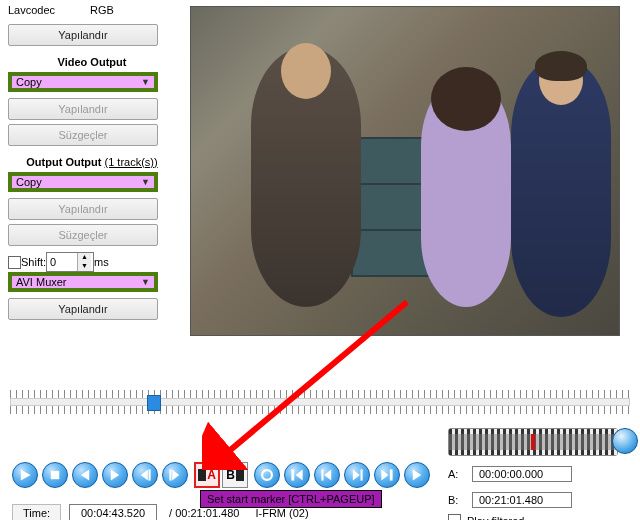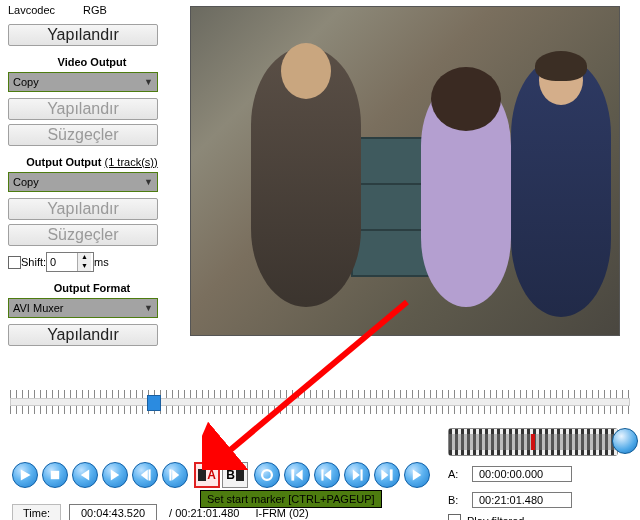--- a/index.html
+++ b/index.html
@@ -11,41 +11,41 @@
     width: 640px;
     height: 520px;
     overflow: hidden;
     position: relative;
   }
   .left-panel {
     position: absolute;
     left: 8px; top: 4px;
     width: 168px;
   }
-  .hdr-row { display: flex; gap: 28px; }
+  .hdr-row { display: flex; gap: 35px; }
   .hdr-label { font-size: 11px; }
   .btn {
     display: inline-flex; align-items:center; justify-content:center;
     height: 22px;
     background: linear-gradient(#f5f5f5,#e4e4e4);
     border: 1px solid #a0a0a0;
     border-radius: 2px;
-    font-size: 16px;
+    font-size: 11px;
     cursor: pointer;
     color:#222;
   }
   .btn.w150 { width: 150px; }
   .btn.disabled { color: #9a9a9a; }
   .section-title { font-weight: bold; margin: 10px 0 4px 0; text-align: center; }
   .section-title .norm { font-weight: normal; text-decoration: underline; }
   .select {
     width: 150px; height: 20px;
-    border: 1px solid #4d7c0f;
+    border: 4px solid #4d7c0f;
     display:flex; align-items:center; justify-content:space-between;
-    padding: 0 4px; background:#a3a3a3; cursor:pointer;
+    padding: 0 4px; background:#f0abfc; cursor:pointer;
   }
   .select .arrow { font-size:9px; color:#333; }
   .shift-row { display:flex; align-items:center; margin-top:6px;}
   .chk { width:13px; height:13px; border:1px solid #666; display:inline-block; background:#fff; cursor:pointer;}
   .spin { width:48px; height:20px; border:1px solid #7a7a7a; display:flex; align-items:center;}
   .spin input{ border:none; width:30px; font-size:11px; padding-left:3px; outline:none;}
   .spin .ud{ width:14px; display:flex; flex-direction:column; }
   .spin .ud div{ height:9px; border-left:1px solid #aaa; font-size:7px; text-align:center; line-height:8px; cursor:pointer; background:#eee;}
 
   .video-area {
@@ -94,21 +94,21 @@
     display:flex; align-items:center; justify-content:center;
     font-weight:bold; font-size:12px; cursor:pointer;
   }
   .sq.selA { border:2px solid #e02020; background:#ffe8e8; color:#c00;}
   .sq .blk{ width:8px;height:12px;background:#222;margin-right:1px;}
   .sq.selB .blk{margin-right:0;margin-left:1px;}
   .after-btns{display:flex; gap:4px;}
 
   .tooltip {
     position:absolute; left:200px; top:490px;
-    background:#4d7c0f; border:1px solid #000;
+    background:#a21caf; border:1px solid #000;
     padding:2px 6px; font-size:11px; white-space:nowrap;
   }
   .time-row { position:absolute; left:12px; top:504px; display:flex; gap:8px; align-items:center;}
   .time-lbl { border:1px solid #bbb; background:#f4f4f4; padding:2px 10px;}
   .time-box { border:1px solid #7a7a7a; padding:2px 6px; width:88px; text-align:center; background:#fff;}
   .time-total{ padding:2px 4px;}
   .frm { padding:2px 4px;}
 
   .right-block { position:absolute; left:448px; top:428px; width:180px;}
   .film-strip {
@@ -177,21 +177,20 @@
     <span class="spin">
       <input value="0" style="">
       <span class="ud">
           <div>▲</div>
           <div>▼</div>
         </span>
     </span>
     <span>ms</span>
   </div>
 
-  <div class="section-title">Output Format</div>
   <div class="select">
     <span>AVI Muxer</span>
     <span class="arrow">▼</span>
   </div>
   <button class="btn w150" style="margin-top:6px">Yapılandır</button>
 </div>
 
 <div class="video-area">
   <div class="shelf"></div>
   <div class="fig person-l"></div>

